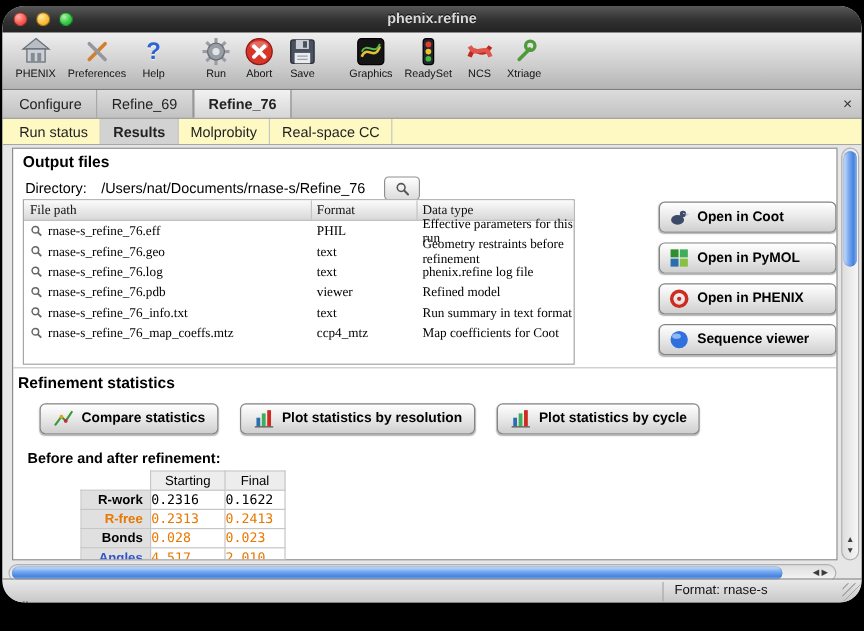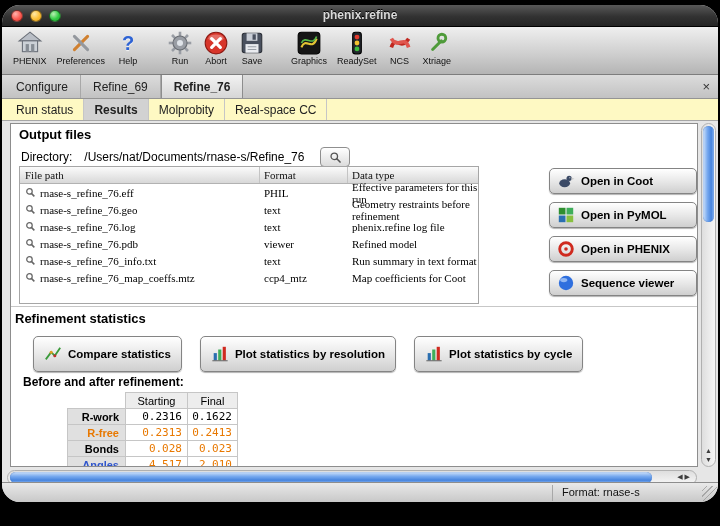--- a/index.html
+++ b/index.html
@@ -80,34 +80,34 @@
   .pbtn { height:26px; border:1px solid #848484; border-radius:5px;
           background:linear-gradient(#ffffff,#e6e6e6 55%,#cfcfcf);
           box-shadow:0 1px 1px rgba(0,0,0,.3);
           display:flex; align-items:center; gap:6px; padding:0 7px;
           font-size:11.5px; font-weight:bold; color:#000; white-space:nowrap; }
   .pbtn svg { width:18px; height:18px; flex:none; }
 
   .divider { position:absolute; left:0; top:182px; width:100%; border-top:1px solid #c7c7c7; }
 
   .stat-btn-row { position:absolute; left:22px; top:212px; display:flex; gap:18px; }
-  .stat-btn-row .pbtn { height:36px; padding:0 10px; }
+  .stat-btn-row .pbtn { height:26px; padding:0 10px; }
 
   .subtitle { position:absolute; left:12px; top:251px; font-size:12px; font-weight:bold; color:#000; }
 
   
   .stats-wrap { position:absolute; left:56px; top:268px; }
   table.stats { border-collapse:collapse; font-size:11px; }
   table.stats td, table.stats th { border:1px solid #c6c6c6; height:16px; }
   table.stats .blank { border:none; background:transparent; }
   table.stats th.colh { width:62px; background:#ededed; font-weight:normal; text-align:center; }
   table.stats th.colh.final { width:50px; }
   table.stats th.rl { width:58px; background:#e0e0e0; font-weight:bold;
                       text-align:right; padding-right:6px; }
-  table.stats td.rv { background:#fff; text-align:right; padding-right:5px;
+  table.stats td.rv { background:#fff; padding-right:5px;
                       font-family:"DejaVu Sans Mono",monospace; }
 
   
   .vscroll { position:absolute; left:699px; top:2px; width:15px; height:344px;
              background:linear-gradient(90deg,#dedede,#f6f6f6);
              border:1px solid #b0b0b0; border-radius:8px; }
   .vthumb { position:absolute; left:1px; top:2px; width:11px; height:96px; border-radius:6px;
             background:linear-gradient(90deg,#cfe2fa,#77a9ef 40%,#4684de 75%,#8ab4f0);
             box-shadow:inset 0 0 1px #2a62b8; }
   .v-arrows { position:absolute; left:0; bottom:2px; width:13px; text-align:center;

